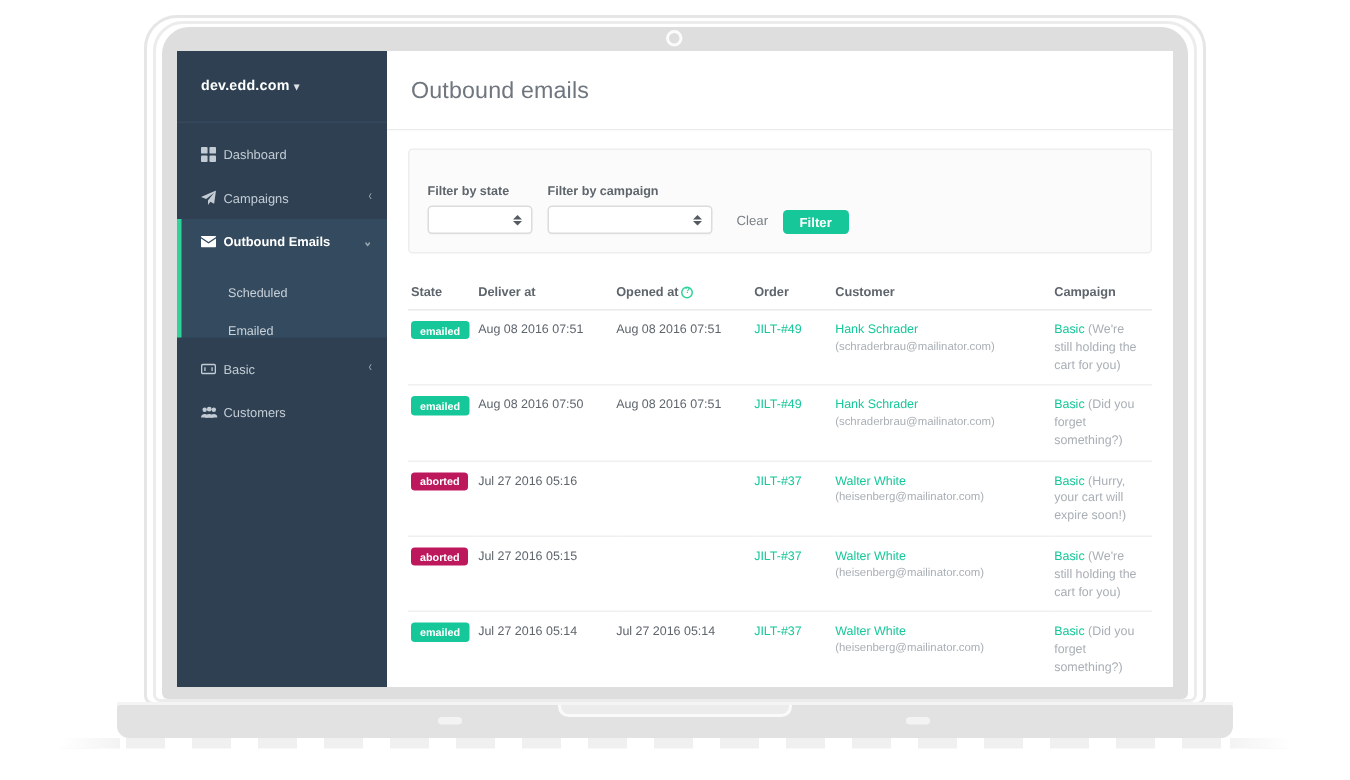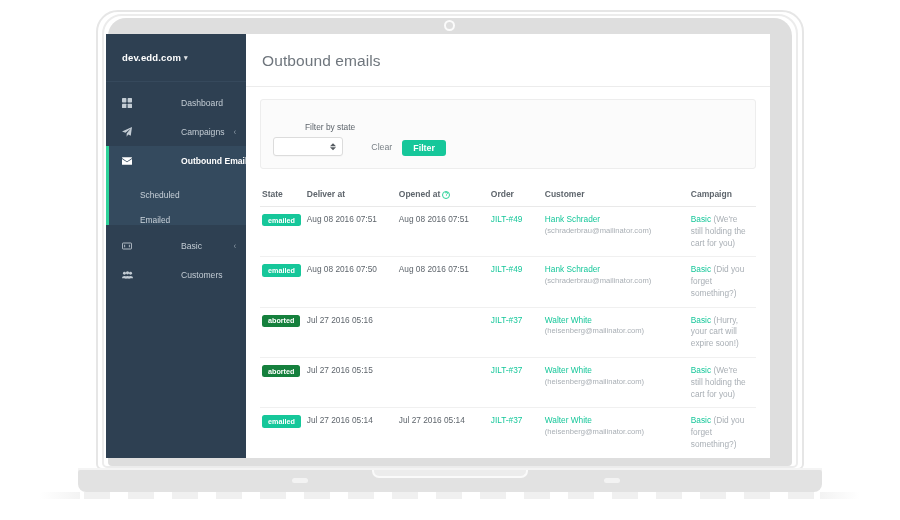--- a/index.html
+++ b/index.html
@@ -32,21 +32,21 @@
     width: 684px; height: 448px;
     background: #dedede;
     border-radius: 18px 18px 4px 4px;
   }
   .webcam {
     position: absolute; left: 444px; top: 20px;
     width: 11px; height: 11px; border-radius: 50%;
     background: #dedede; border: 2.5px solid #fbfbfb;
   }
   .screen {
-    position: absolute; left: 106px; top: 34px;
+    position: absolute; left: 118px; top: 34px;
     width: 664px; height: 424px;
     background: #ffffff; overflow: hidden;
   }
   .base {
     position: absolute; left: 78px; top: 470px;
     width: 744px; height: 22px;
     background: #e2e2e2;
     border-radius: 2px 2px 8px 8px;
   }
   .base-top {
@@ -93,21 +93,21 @@
   .nav-item {
     display: flex; align-items: center;
     height: 29px; padding: 0 10px 0 16px;
     color: #c3ccd4; font-size: 8.6px; position: relative;
   }
   .nav-item .ico {
     width: 13px; flex: 0 0 13px; display: inline-flex;
     align-items: center; justify-content: flex-start;
     color: #c3ccd4; margin-right: 2px;
   }
-  .nav-item .lbl { white-space: nowrap; margin-left: 44px; }
+  .nav-item .lbl { white-space: nowrap; }
   .nav-item .chev {
     margin-left: auto; font-size: 7px; color: #9aa7b3; transform: scaleY(1.4);
   }
   .nav-group.active { background: #344a5e; }
   .nav-group.active::before {
     content: ""; position: absolute; left: 0; top: 0; bottom: 0;
     width: 3px; background: #2fd39a;
   }
   .nav-group { position: relative; }
   .nav-item.active-item { color: #ffffff; font-weight: bold; }
@@ -146,21 +146,21 @@
 
   .scroll-area { flex: 1; overflow: hidden; background: #ffffff; position: relative; }
 
   .filter-card {
     margin: 12px 14px 0 14px; background: #fbfbfb;
     border: 1px solid #ededed; border-radius: 3px;
     padding: 10px 12px 12px 12px;
   }
   .filter-row { display: flex; align-items: flex-end; gap: 10px; }
   .filter-field { display: flex; flex-direction: column; gap: 5px; }
-  .filter-label { font-size: 8.4px; font-weight: normal; color: #5e656c; margin-left: 32px; }
+  .filter-label { font-size: 8.4px; font-weight: bold; color: #5e656c; }
   .select {
     height: 19px; background: #ffffff; border: 1px solid #dcdcdc; border-radius: 3px;
     position: relative; box-shadow: 0 1px 0 rgba(0,0,0,.02);
   }
   .select.w-state { width: 70px; }
   .select.w-campaign { width: 110px; }
   .stepper {
     position: absolute; right: 6px; top: 50%; transform: translateY(-50%);
     display: flex; flex-direction: column; gap: 1.5px; align-items: center;
   }
@@ -195,21 +195,21 @@
   tbody td {
     padding: 7px 6px 7px 0; border-bottom: 1px solid #f0f0f0;
     font-size: 8.3px; color: #5e656c; vertical-align: top; line-height: 1.42;
   }
   tbody td:first-child { padding-left: 2px; }
   .badge {
     display: inline-block; padding: 2.5px 6px; border-radius: 2.5px;
     font-size: 7.2px; font-weight: bold; color: #ffffff; line-height: 1; white-space: nowrap;
   }
   .badge.emailed { background: #16c79a; }
-  .badge.aborted { background: #15803d; color: #ffffff; }
+  .badge.aborted { background: #be185d; color: #ffffff; }
   .link { color: #16c79a; white-space: nowrap; }
   .cust-name { color: #16c79a; display: block; white-space: nowrap; }
   .cust-mail { color: #a9afb5; font-size: 7.6px; display: block; white-space: nowrap; }
   .camp-name { color: #16c79a; }
   .camp-sub { color: #a9afb5; }
   .col-state { width: 46px; }
   .col-deliver { width: 92px; }
   .col-opened { width: 92px; }
   .col-order { width: 54px; }
   .col-customer { width: 146px; }
@@ -322,20 +322,29 @@
               <div class="filter-field">
                 <label class="filter-label">Filter by state</label>
                 <div class="select w-state">
                   <span class="stepper">
                       <i class="up"></i>
                       <i class="dn"></i>
                     </span>
                 </div>
               </div>
 
+              <div class="filter-field">
+                <label class="filter-label">Filter by campaign</label>
+                <div class="select w-campaign">
+                  <span class="stepper">
+                      <i class="up"></i>
+                      <i class="dn"></i>
+                    </span>
+                </div>
+              </div>
 
               <span class="btn-clear">Clear</span>
               <button class="btn-filter">Filter</button>
             </div>
           </div>
 
           <div class="table-wrap">
             <table>
               <thead>
                 <tr>

